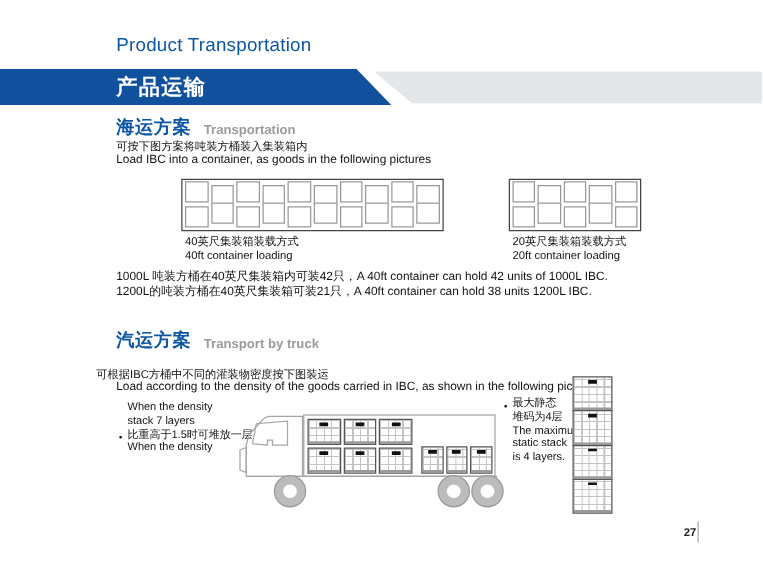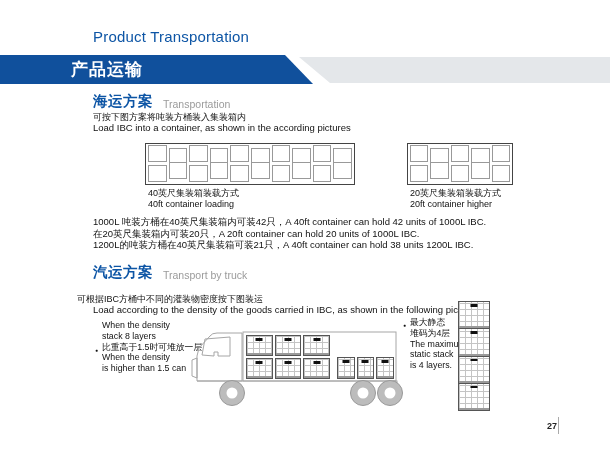--- a/index.html
+++ b/index.html
@@ -11,26 +11,26 @@
   html,body{margin:0;padding:0}
   body{
     width:610px;height:455px;position:relative;background:#fff;overflow:hidden;
     font-family:"Liberation Sans","DejaVu Sans",sans-serif;color:#111;
   }
   .abs{position:absolute}
   .title{font-size:15px;font-weight:normal;color:var(--brand-blue);letter-spacing:.2px}
   .banner{
     width:313px;height:29px;box-sizing:border-box;background:var(--banner-blue);
     clip-path:polygon(0 0,285px 0,313px 100%,0 100%);
-    color:#fff;font-weight:bold;font-size:17px;line-height:29px;padding-left:71px;
+    color:#fff;font-weight:bold;font-size:17px;line-height:29px;padding-left:93px;
     letter-spacing:1px;
   }
   .stripe{background:var(--gray-stripe);clip-path:polygon(0 0,100% 0,100% 100%,31px 100%)}
   .h-zh{font-size:14.5px;font-weight:bold;color:var(--brand-blue);letter-spacing:.5px}
-  .h-en{font-size:10.5px;font-weight:normal;color:var(--muted)}
+  .h-en{font-size:10.5px;font-weight:bold;color:var(--muted)}
   .t-zh{font-size:9px;color:#111}
   .t-en{font-size:9.5px;color:#111}
   .cap{font-size:9px;line-height:11px;color:#111}
   .notes{font-size:9.5px;line-height:11.5px;color:#111}
   
   .cont{border:1.5px solid #444;box-sizing:border-box;background:#fff;overflow:hidden}
   .crow{display:flex;height:19px;padding:0 1px}
   .crow.b{height:20px;align-items:flex-end}
   .cbox{flex:1;height:15px;border:1px solid #999;background:#fff;margin:1px 1px 0}
   .crow.b .cbox{margin:0 1px 1px}
@@ -67,21 +67,21 @@
 
 <div class="abs banner" style="left:0;top:55px">
   <span>产品运输</span>
 </div>
 <div class="abs stripe" style="left:299px;top:57px;width:311px;height:26px"></div>
 
 <div class="abs h-zh" style="left:93px;top:92px">海运方案</div>
 <div class="abs h-en" style="left:163px;top:98px">Transportation</div>
 
 <div class="abs t-zh" style="left:93px;top:111px">可按下图方案将吨装方桶装入集装箱内</div>
-<div class="abs t-en" style="left:93px;top:122px">Load IBC into a container, as shown in the according pictures</div>
+<div class="abs t-en" style="left:93px;top:122px">Load IBC into a container, as goods in the following pictures</div>
 
 <div class="abs cont" style="left:145px;top:143px;width:210px;height:42px">
     <div class="crow t">
       <div class="cbox"></div>
       <div class="cbox off"></div>
       <div class="cbox"></div>
       <div class="cbox off"></div>
       <div class="cbox"></div>
       <div class="cbox off"></div>
       <div class="cbox"></div>
@@ -118,41 +118,39 @@
     <div class="crow b">
       <div class="cbox"></div>
       <div class="cbox off"></div>
       <div class="cbox"></div>
       <div class="cbox off"></div>
       <div class="cbox"></div>
     </div>
   </div>
 <div class="abs cap" style="left:410px;top:188px">
   <div>20英尺集装箱装载方式</div>
-  <div>20ft container higher</div>
+  <div>20ft container loading</div>
 </div>
 
 <div class="abs notes" style="left:93px;top:216px">
   <div>1000L 吨装方桶在40英尺集装箱内可装42只，A 40ft container can hold 42 units of 1000L IBC.</div>
-  <div>在20英尺集装箱内可装20只，A 20ft container can hold 20 units of 1000L IBC.</div>
   <div>1200L的吨装方桶在40英尺集装箱可装21只，A 40ft container can hold 38 units 1200L IBC.</div>
 </div>
 
 <div class="abs h-zh" style="left:93px;top:263px">汽运方案</div>
 <div class="abs h-en" style="left:163px;top:269px">Transport by truck</div>
 
 <div class="abs t-zh" style="left:77px;top:293px">可根据IBC方桶中不同的灌装物密度按下图装运</div>
 <div class="abs t-en" style="left:93px;top:304px">Load according to the density of the goods carried in IBC, as shown in the following pictures</div>
 
 <div class="abs blist" style="left:95px;top:320px;width:112px">
   <div>When the density</div>
-  <div>stack 8 layers</div>
+  <div>stack 7 layers</div>
   <div class="bz">比重高于1.5时可堆放一层</div>
   <div>When the density</div>
-  <div>is higher than 1.5 can</div>
 </div>
 
 <svg class="abs" style="left:190px;top:330px" width="215" height="85" viewBox="0 0 215 85">
   <rect class="ln" x="53" y="2" width="153" height="49"></rect>
   <line class="ln" x1="7" y1="51" x2="206" y2="51"></line>
   <path class="ln" d="M7,51 L7,26 L9,18 L20,6 Q22,3 27,3 L52,3 L52,51 Z" fill="#fff"></path>
   <path class="ln" d="M12,25 L15,9 L40,7 L40,26 L28,26 L28,22 L24,22 L24,26 Z" fill="#fff"></path>
   <path class="ln" d="M2,30 L7,28 L7,48 L2,46 Z" fill="#fff"></path>
   <rect class="ln" x="203" y="51" width="4" height="7"></rect>
   <circle cx="42" cy="63" r="12.5" fill="#bcbcbc" stroke="#999"></circle>

